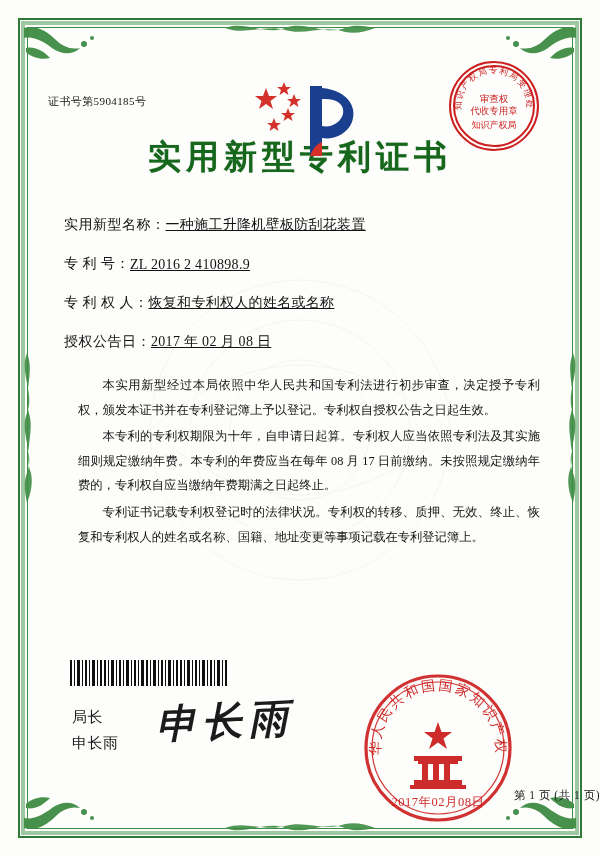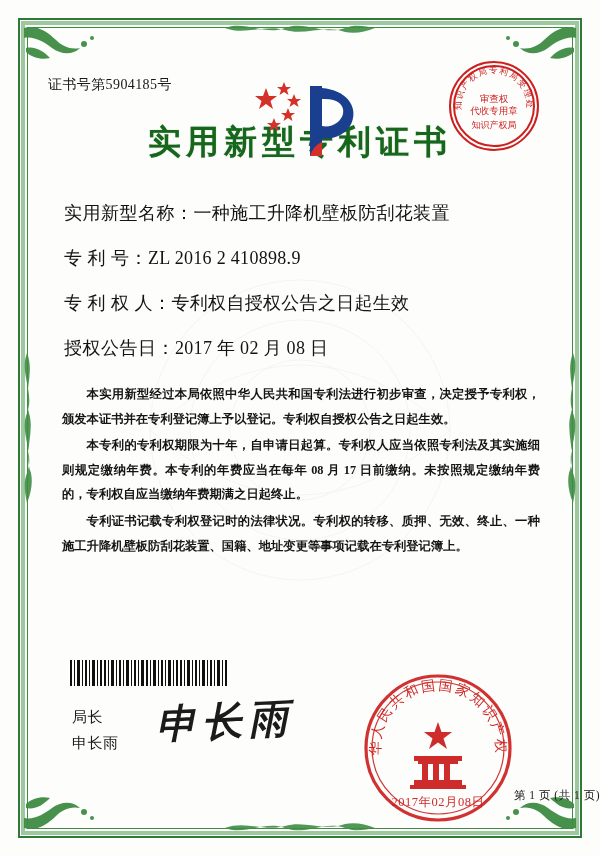--- a/index.html
+++ b/index.html
@@ -81,24 +81,24 @@
 
   
   .content {
     position: absolute;
     left: 48px;
     top: 58px;
     width: 504px;
     height: 756px;
   }
   .cert-no {
-    font-size: 14px;
+    font-size: 11px;
     letter-spacing: 0.4px;
     color: #171717;
-    margin-top: 18px;
+    margin-top: 36px;
   }
   
   .emblem {
     position: absolute;
     left: 200px;
     top: 20px;
     width: 120px;
     height: 86px;
   }
   
@@ -118,47 +118,47 @@
     color: #16661c;
     margin-top: 26px;
     text-shadow: 0 0 1px rgba(22,102,28,0.5);
   }
   .fields {
     margin-top: 36px;
     padding-left: 16px;
   }
   .field-row {
     display: flex;
-    align-items: center;
-    font-size: 18px;
+    align-items: flex-end;
+    font-size: 14px;
     margin-bottom: 21px;
     color: #131313;
   }
   .field-label {
     flex: 0 0 auto;
     white-space: pre;
     letter-spacing: 0.5px;
   }
   .field-value {
     flex: 1 1 auto;
     letter-spacing: 0.3px;
+    text-decoration: underline;
   }
   .body-text {
     margin-top: 22px;
     padding-left: 14px;
     padding-right: 12px;
     font-size: 12.3px;
     line-height: 2.0;
     color: #141414;
     text-align: justify;
   }
   .body-text p {
-    margin: 0 0 2px 0;
+    margin: 0 0 2px 16px;
     text-indent: 2em;
-    font-weight: bold;
   }
   
   .barcode {
     position: absolute;
     left: 22px;
     top: 602px;
     width: 160px;
     height: 26px;
   }
   
@@ -314,32 +314,32 @@
       <div class="field-row">
         <span class="field-label">实用新型名称：</span>
         <span class="field-value">一种施工升降机壁板防刮花装置</span>
       </div>
       <div class="field-row">
         <span class="field-label">专 利 号：</span>
         <span class="field-value">ZL 2016 2 410898.9</span>
       </div>
       <div class="field-row">
         <span class="field-label">专 利 权 人：</span>
-        <span class="field-value">专利权自授权公告之日起生效</span>
+        <span class="field-value">恢复和专利权人的姓名或名称</span>
       </div>
       <div class="field-row">
         <span class="field-label">授权公告日：</span>
         <span class="field-value">2017 年 02 月 08 日</span>
       </div>
     </div>
 
     <div class="body-text">
       <p>本实用新型经过本局依照中华人民共和国专利法进行初步审查，决定授予专利权，颁发本证书并在专利登记簿上予以登记。专利权自授权公告之日起生效。</p>
       <p>本专利的专利权期限为十年，自申请日起算。专利权人应当依照专利法及其实施细则规定缴纳年费。本专利的年费应当在每年 08 月 17 日前缴纳。未按照规定缴纳年费的，专利权自应当缴纳年费期满之日起终止。</p>
-      <p>专利证书记载专利权登记时的法律状况。专利权的转移、质押、无效、终止、一种施工升降机壁板防刮花装置、国籍、地址变更等事项记载在专利登记簿上。</p>
+      <p>专利证书记载专利权登记时的法律状况。专利权的转移、质押、无效、终止、恢复和专利权人的姓名或名称、国籍、地址变更等事项记载在专利登记簿上。</p>
     </div>
 
     <svg class="barcode" viewBox="0 0 160 26" xmlns="http://www.w3.org/2000/svg">
       <g fill="#101010">
         <rect x="0" y="0" width="2" height="26"></rect>
           <rect x="4" y="0" width="1" height="26"></rect>
         <rect x="7" y="0" width="3" height="26"></rect>
           <rect x="12" y="0" width="1" height="26"></rect>
         <rect x="15" y="0" width="2" height="26"></rect>
           <rect x="19" y="0" width="1" height="26"></rect>

